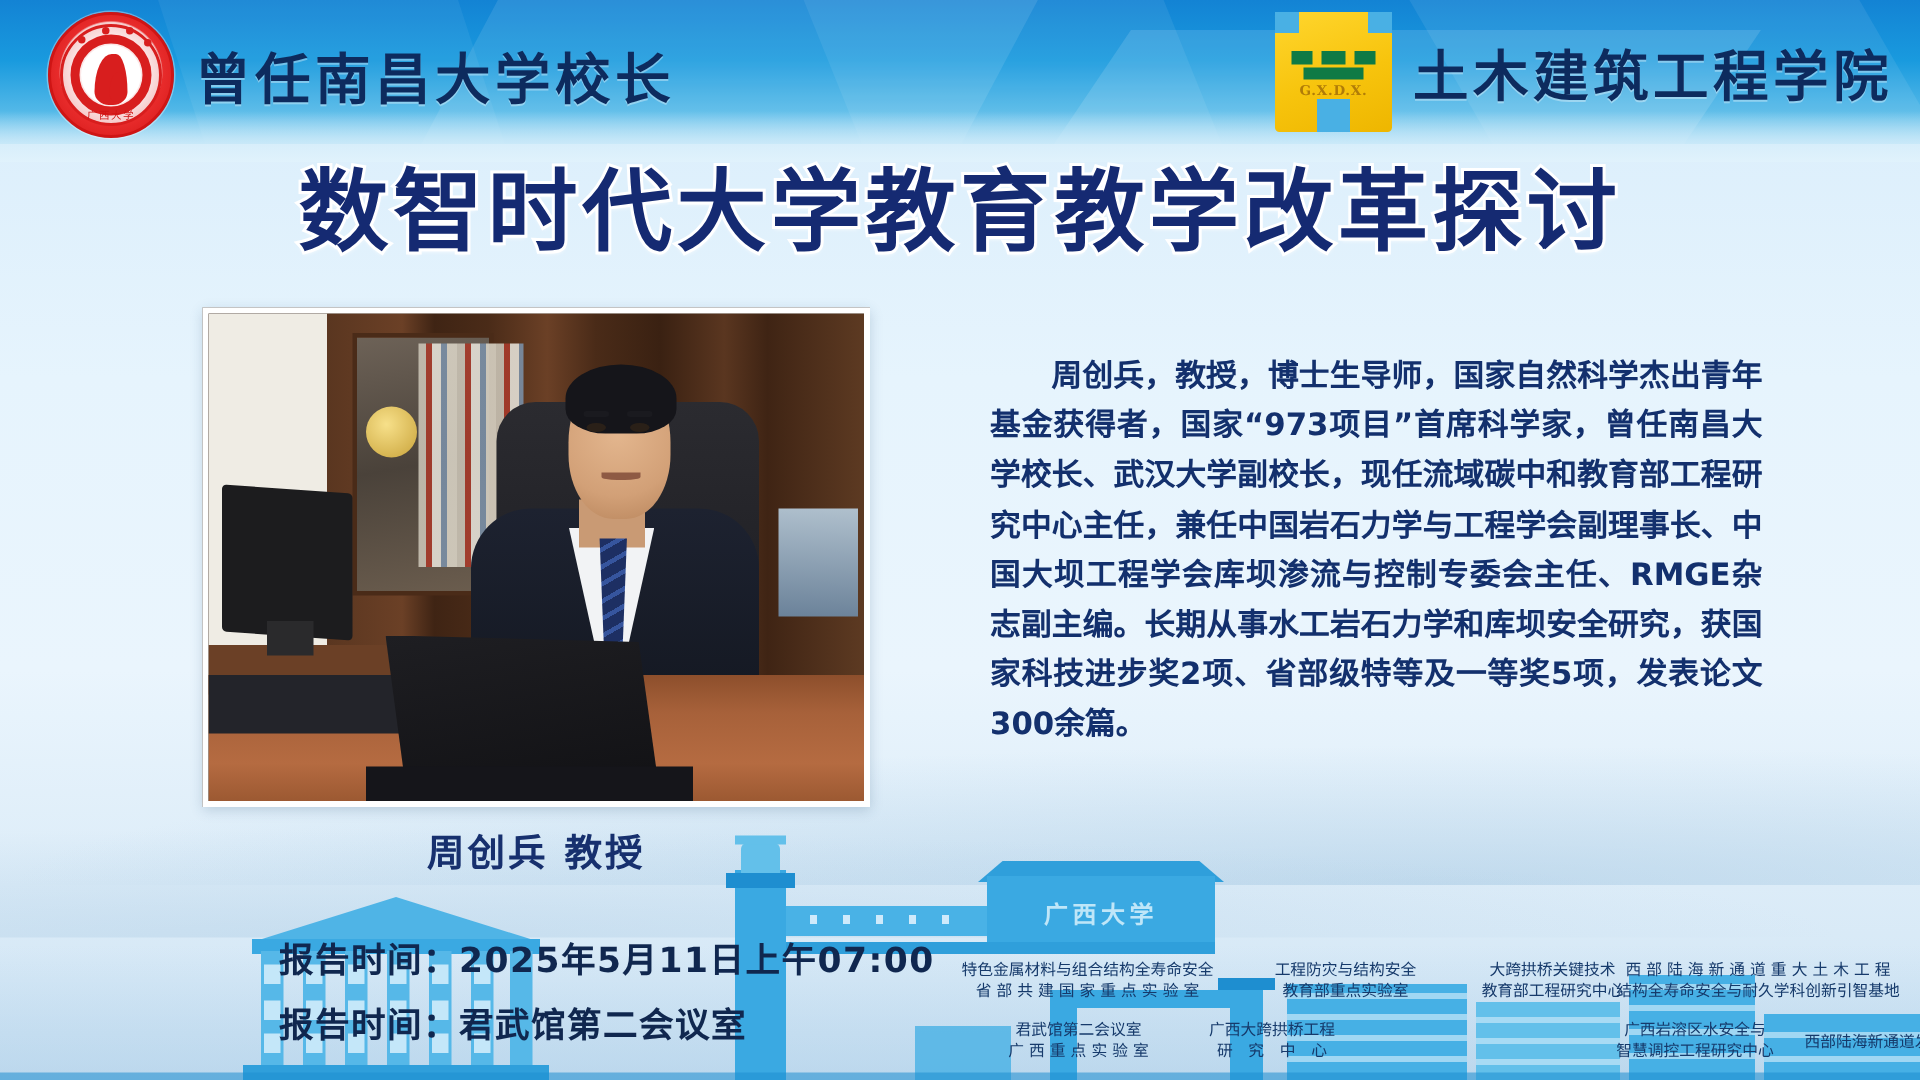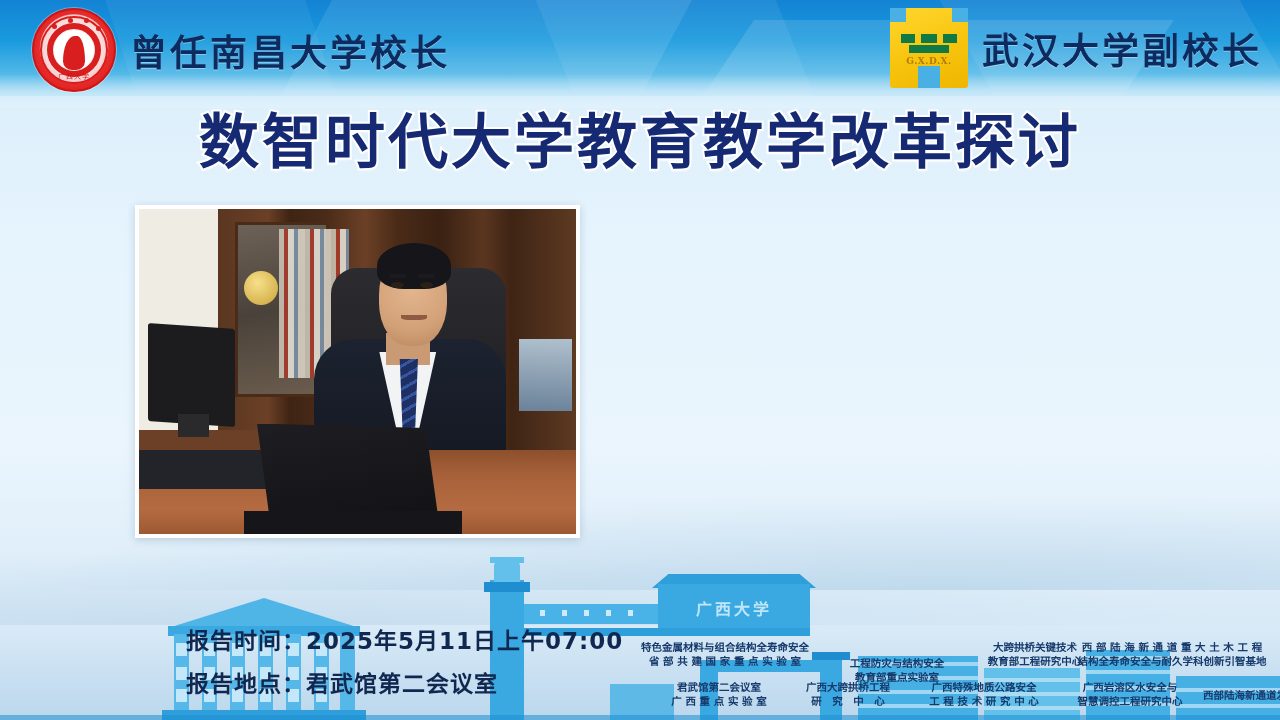--- a/index.html
+++ b/index.html
@@ -211,21 +211,21 @@
   .gate .dots{position:absolute;left:60px;bottom:104px;width:110px;height:6px;
     background:repeating-linear-gradient(90deg,#cfeafb 0 5px,transparent 5px 22px);}
 
   
   .blk{position:absolute;background:#46b0e5;}
   .blk .fl{position:absolute;left:0;width:100%;height:4px;background:#bfe4f7;opacity:.75;}
   .tower{position:absolute;background:#3aa9e2;}
 
   .labs{position:absolute;left:600px;bottom:8px;width:680px;height:72px;}
   .lab{
-    position:absolute;text-align:center;color:#163a6b;font-weight:700;
+    position:absolute;text-align:center;color:#163a6b;font-weight:400;
     font-family:"DejaVu Serif","Liberation Serif",serif;line-height:1.35;
   }
   .lab.r1{font-size:10.5px;}
   .lab.r2{font-size:10.5px;}
 
   
   .info{
     position:absolute;left:186px;top:620px;
     font-family:"DejaVu Sans","Liberation Sans",sans-serif;
     font-size:23px;font-weight:700;color:#10274f;line-height:1.85;letter-spacing:1px;
@@ -271,21 +271,21 @@
       <div class="notch n-top-r"></div>
       <div class="notch n-bot-c"></div>
       <div class="m">
           <b class="b1"></b>
           <b class="b2"></b>
           <b class="b3"></b>
           <b class="b4"></b>
         </div>
       <div class="acr">G.X.D.X.</div>
     </div>
-    <div class="brand-text">武汉大学副校长</div>
+    <div class="brand-text">土木建筑工程学院</div>
   </div>
 
   <div class="title">数智时代大学教育教学改革探讨</div>
 
   <div class="photo">
     <div class="ph-wall"></div>
     <div class="ph-cab"></div>
     <div class="ph-glass"></div>
     <div class="ph-books"></div>
     <div class="ph-medal"></div>
@@ -304,21 +304,23 @@
     <div class="ph-brow l"></div>
     <div class="ph-brow r"></div>
     <div class="ph-eye l"></div>
     <div class="ph-eye r"></div>
     <div class="ph-mouth"></div>
     <div class="ph-desk"></div>
     <div class="ph-deskdark"></div>
     <div class="ph-laptop"></div>
     <div class="ph-lapbase"></div>
   </div>
-
+  <div class="speaker">周创兵  教授</div>
+
+  <div class="bio">周创兵，教授，博士生导师，国家自然科学杰出青年基金获得者，国家“973项目”首席科学家，曾任南昌大学校长、武汉大学副校长，现任流域碳中和教育部工程研究中心主任，兼任中国岩石力学与工程学会副理事长、中国大坝工程学会库坝渗流与控制专委会主任、RMGE杂志副主编。长期从事水工岩石力学和库坝安全研究，获国家科技进步奖2项、省部级特等及一等奖5项，发表论文300余篇。</div>
 
   <div class="bg-art">
 
     <div class="bld">
       <div class="ped"></div>
       <div class="arch"></div>
       <div class="col" style="left:6px;"></div>
       <div class="col" style="left:34px;"></div>
       <div class="col" style="left:62px;"></div>
       <div class="col" style="left:90px;"></div>
@@ -385,36 +387,34 @@
         <div class="fl" style="bottom:28px;"></div>
     </div>
     <div class="blk pale" style="left:610px;bottom:0;width:64px;height:36px;opacity:.8;"></div>
 
     <div class="shape dk" style="left:0;bottom:0;width:1280px;height:5px;opacity:.55;"></div>
   </div>
 
   <div class="labs">
     <div class="lab r1" style="left:30px;top:0;width:190px;white-space:pre-line;">特色金属材料与组合结构全寿命安全
 省 部 共 建 国 家 重 点 实 验 室</div>
-    <div class="lab r1" style="left:232px;top:16px;width:130px;white-space:pre-line;">工程防灾与结构安全
+    <div class="lab r1" style="left:232px;top:0;width:130px;white-space:pre-line;">工程防灾与结构安全
 教育部重点实验室</div>
     <div class="lab r1" style="left:368px;top:0;width:134px;white-space:pre-line;">大跨拱桥关键技术
 教育部工程研究中心</div>
     <div class="lab r1" style="left:458px;top:0;width:228px;white-space:pre-line;">西 部 陆 海 新 通 道 重 大 土 木 工 程
 结构全寿命安全与耐久学科创新引智基地</div>
 
     <div class="lab r2" style="left:48px;top:40px;width:142px;white-space:pre-line;">君武馆第二会议室
 广 西 重 点 实 验 室</div>
     <div class="lab r2" style="left:186px;top:40px;width:124px;white-space:pre-line;">广西大跨拱桥工程
 研　究　中　心</div>
-    <div class="lab r2" style="left:310px;top:40px;width:148px;white-space:pre-line;">广西特殊地质公路安全
-工 程 技 术 研 究 中 心</div>
     <div class="lab r2" style="left:456px;top:40px;width:148px;white-space:pre-line;">广西岩溶区水安全与
 智慧调控工程研究中心</div>
     <div class="lab r2" style="left:586px;top:48px;width:160px;white-space:pre-line;">西部陆海新通道发展研究院</div>
   </div>
 
   <div class="info">
     <div>报告时间：2025年5月11日上午07:00</div>
-    <div>报告地点：君武馆第二会议室</div>
+    <div>报告时间：君武馆第二会议室</div>
   </div>
 
 </div>
 
 </body></html>

